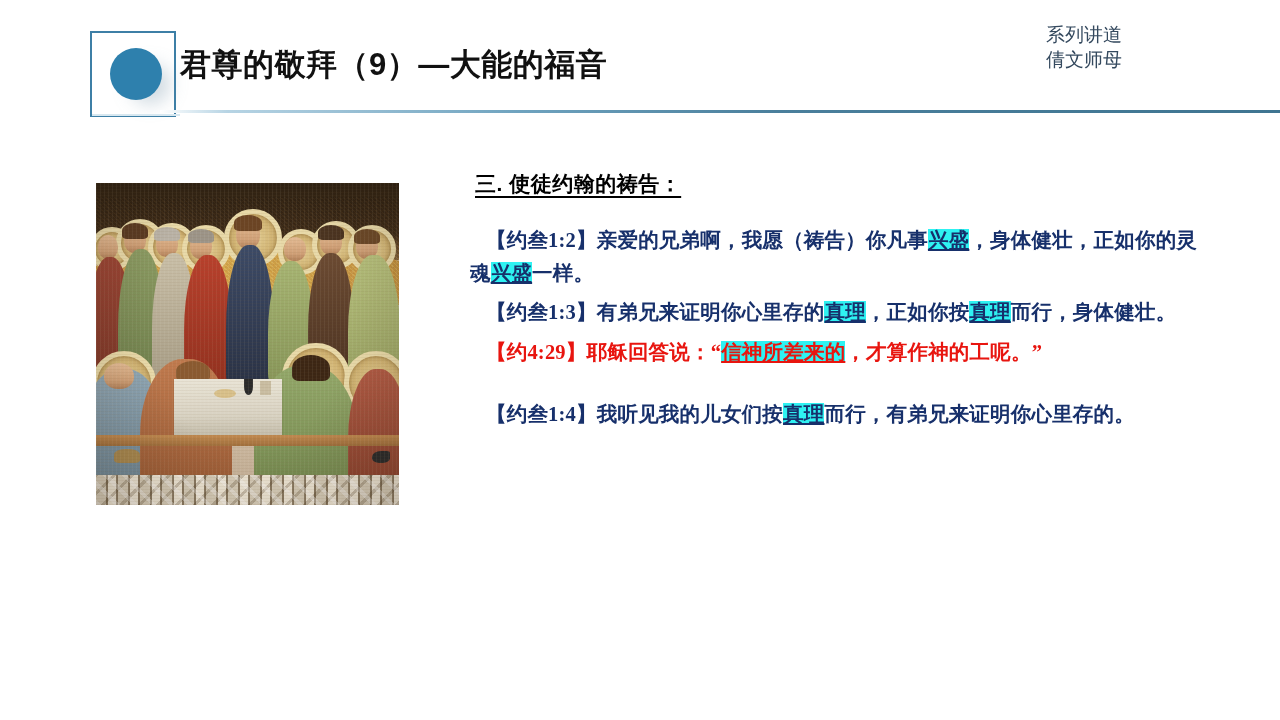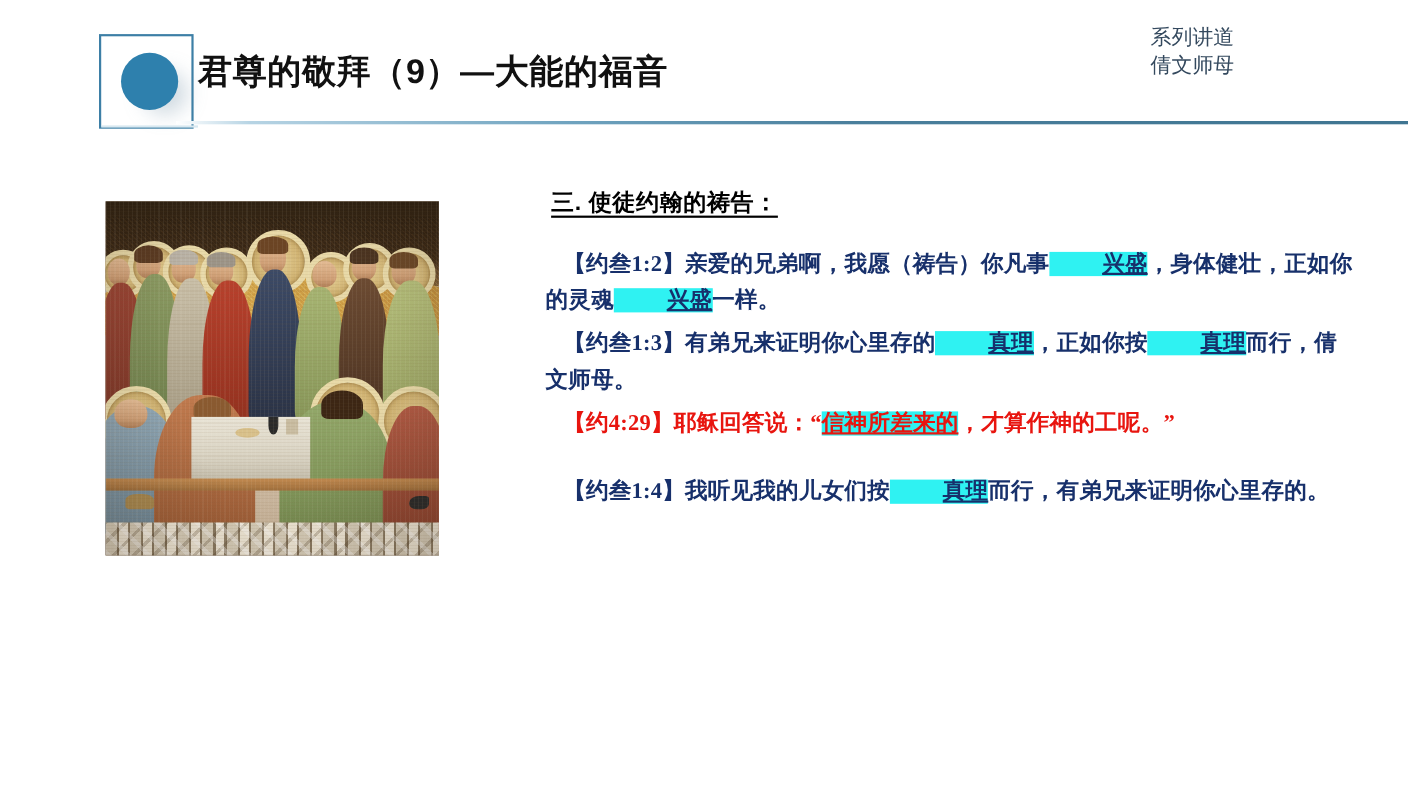--- a/index.html
+++ b/index.html
@@ -193,21 +193,21 @@
   }
   #art-vign {
     left: 0; top: 0; width: 303px; height: 322px;
     background: radial-gradient(ellipse at 50% 42%, rgba(0,0,0,0) 48%, rgba(40,25,10,0.20) 100%);
     pointer-events: none;
   }
 
   
   #content {
     position: absolute;
-    left: 496px;
+    left: 470px;
     top: 170px;
     width: 740px;
   }
   #section-heading {
     font-size: 21px;
     font-weight: bold;
     color: #000000;
     text-decoration: underline;
     text-underline-offset: 5px;
     margin: 0 0 26px 5px;
@@ -222,21 +222,20 @@
     letter-spacing: 0.2px;
   }
   .verse.navy  { color: #17306b; }
   .verse.red   { color: #e8150f; }
   .verse.indent { text-indent: 16px; }
   .verse.gap-top { margin-top: 24px; }
   .hl {
     background: #2ff2f2;
     text-decoration: underline;
     text-underline-offset: 2px;
-    padding-left: 48px;
   }
   .hl-red {
     background: #2ff2f2;
     color: #e8150f;
     text-decoration: underline;
     text-underline-offset: 2px;
   }
   #verse-john628 { margin-bottom: 12px; }
   #verse-john629 { margin-bottom: 0; }
   #verse-3john4 { margin-top: 30px; line-height: 1.5; }
@@ -332,21 +331,21 @@
 
 <div id="content">
 
   <div id="section-heading">三. 使徒约翰的祷告：</div>
 
   <p class="verse navy indent" id="verse-3john2">
     <span>【约叁1:2】</span><span>亲爱的兄弟啊，我愿（祷告）你凡事</span><span class="hl">兴盛</span><span>，身体健壮，正如你的灵魂</span><span class="hl">兴盛</span><span>一样。</span>
   </p>
 
   <p class="verse navy indent" id="verse-3john3">
-    <span>【约叁1:3】</span><span>有弟兄来证明你心里存的</span><span class="hl">真理</span><span>，正如你按</span><span class="hl">真理</span><span>而行，倩文师母。</span>
+    <span>【约叁1:3】</span><span>有弟兄来证明你心里存的</span><span class="hl">真理</span><span>，正如你按</span><span class="hl">真理</span><span>而行，身体健壮。</span>
   </p>
 
 
   <p class="verse red indent" id="verse-john629">
     <span>【约4:29】</span><span>耶稣回答说：“</span><span class="hl-red">信神所差来的</span><span>，才算作神的工呢。”</span>
   </p>
 
   <p class="verse navy indent" id="verse-3john4">
     <span>【约叁1:4】</span><span>我听见我的儿女们按</span><span class="hl">真理</span><span>而行，有弟兄来证明你心里存的。</span>
   </p>

